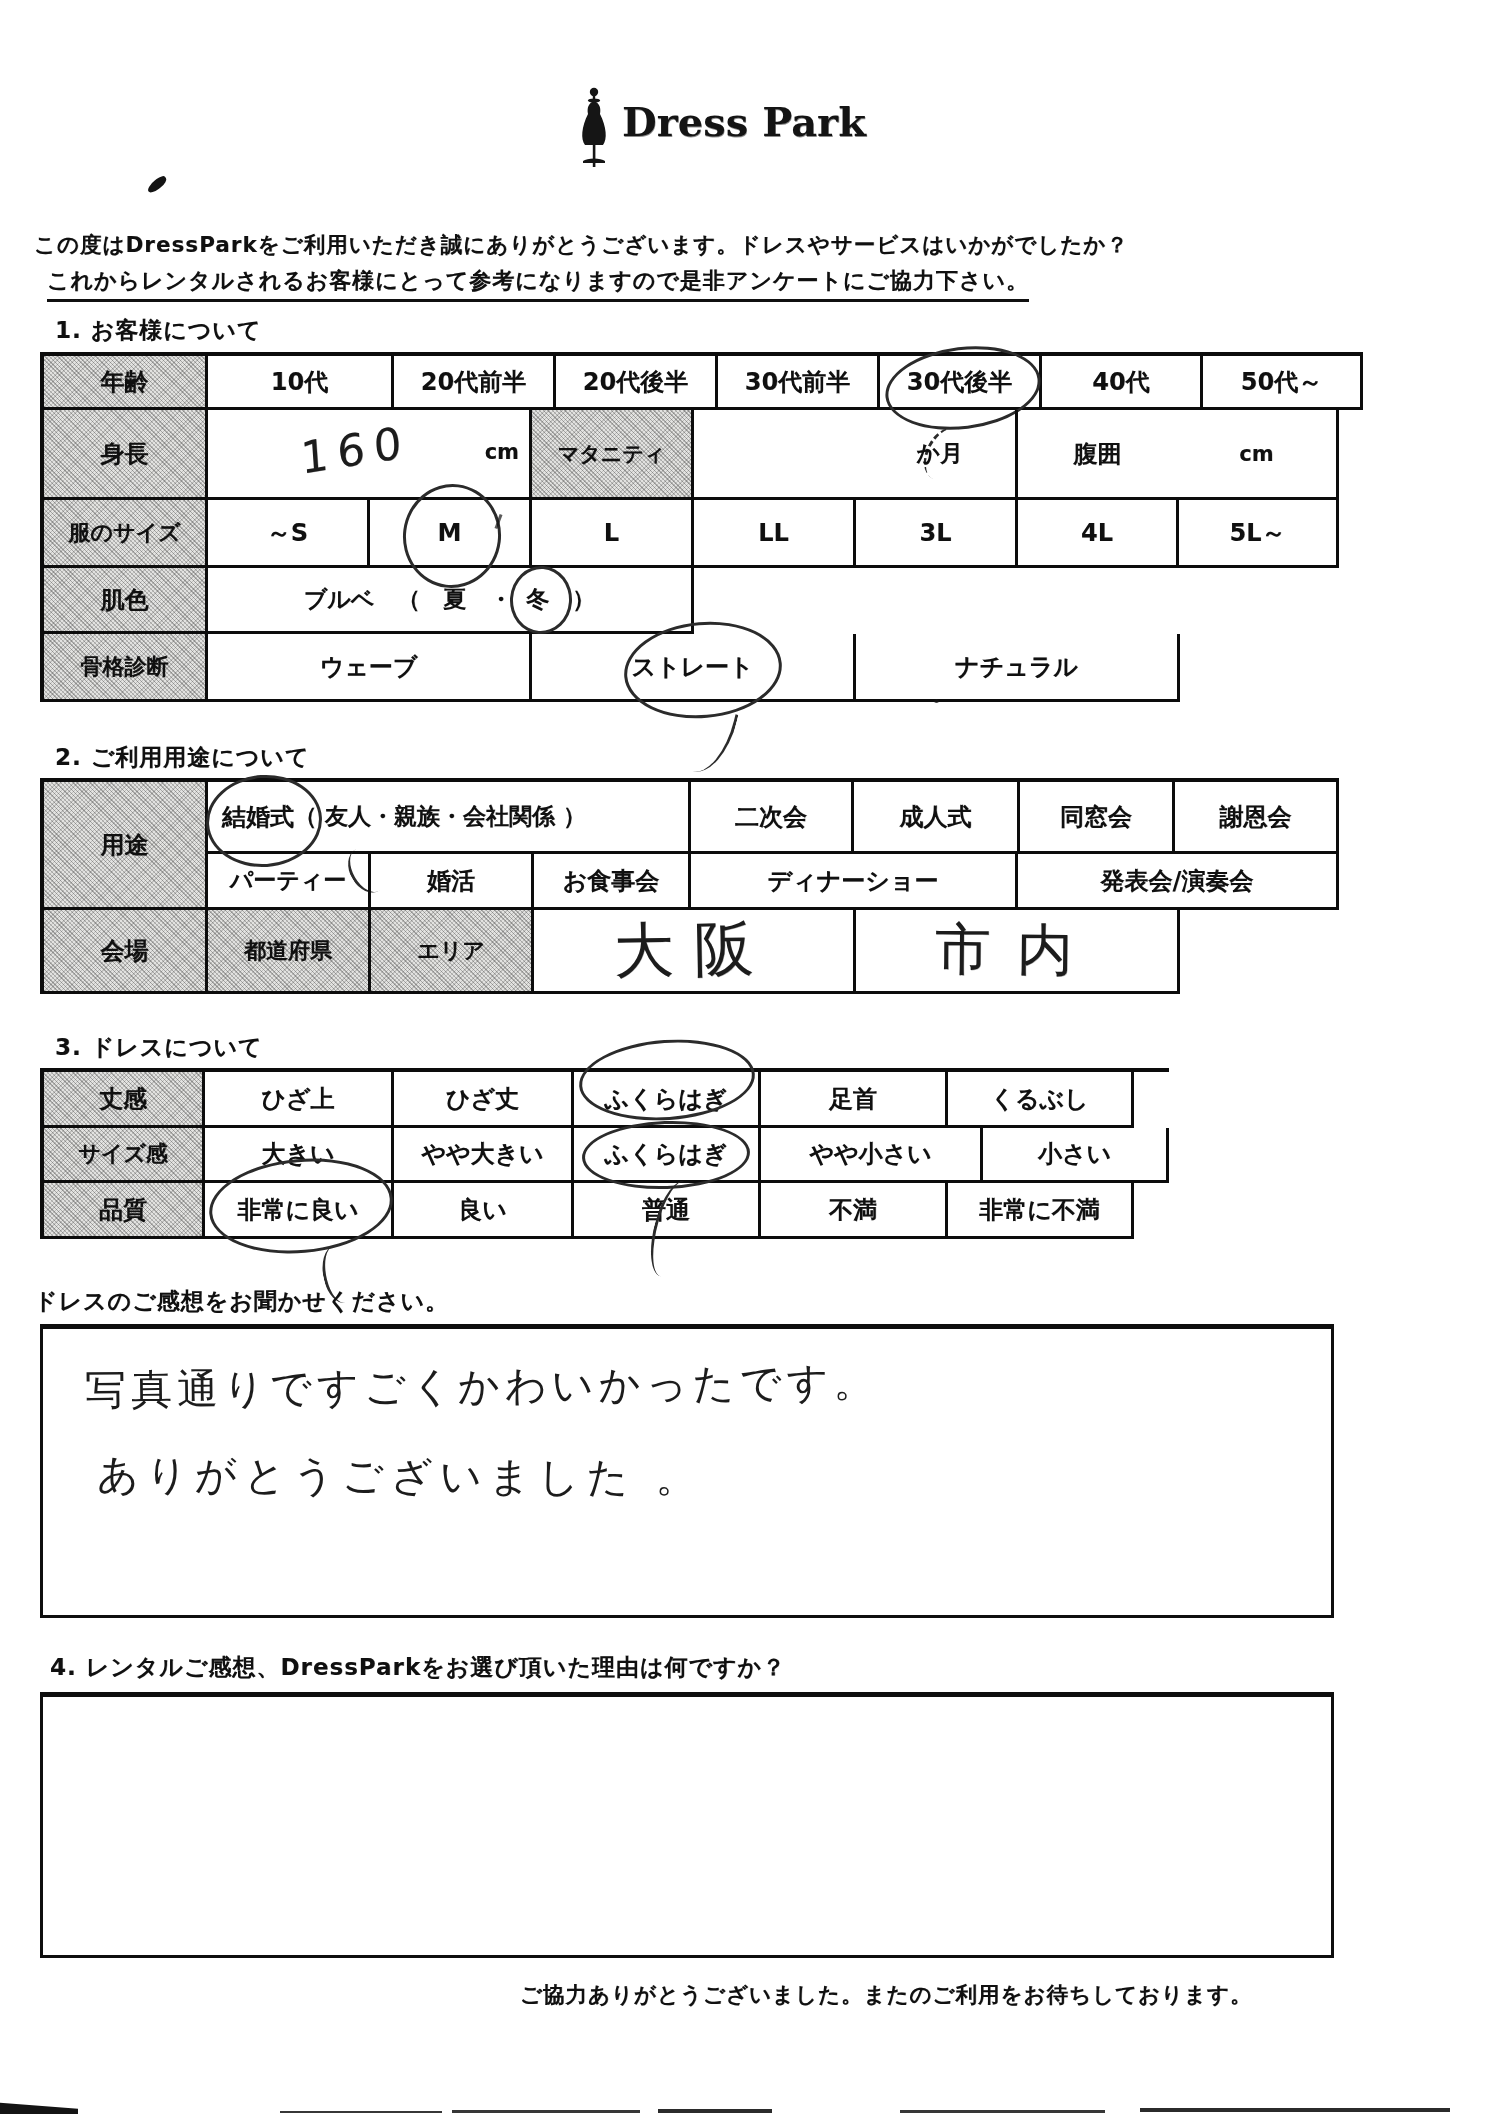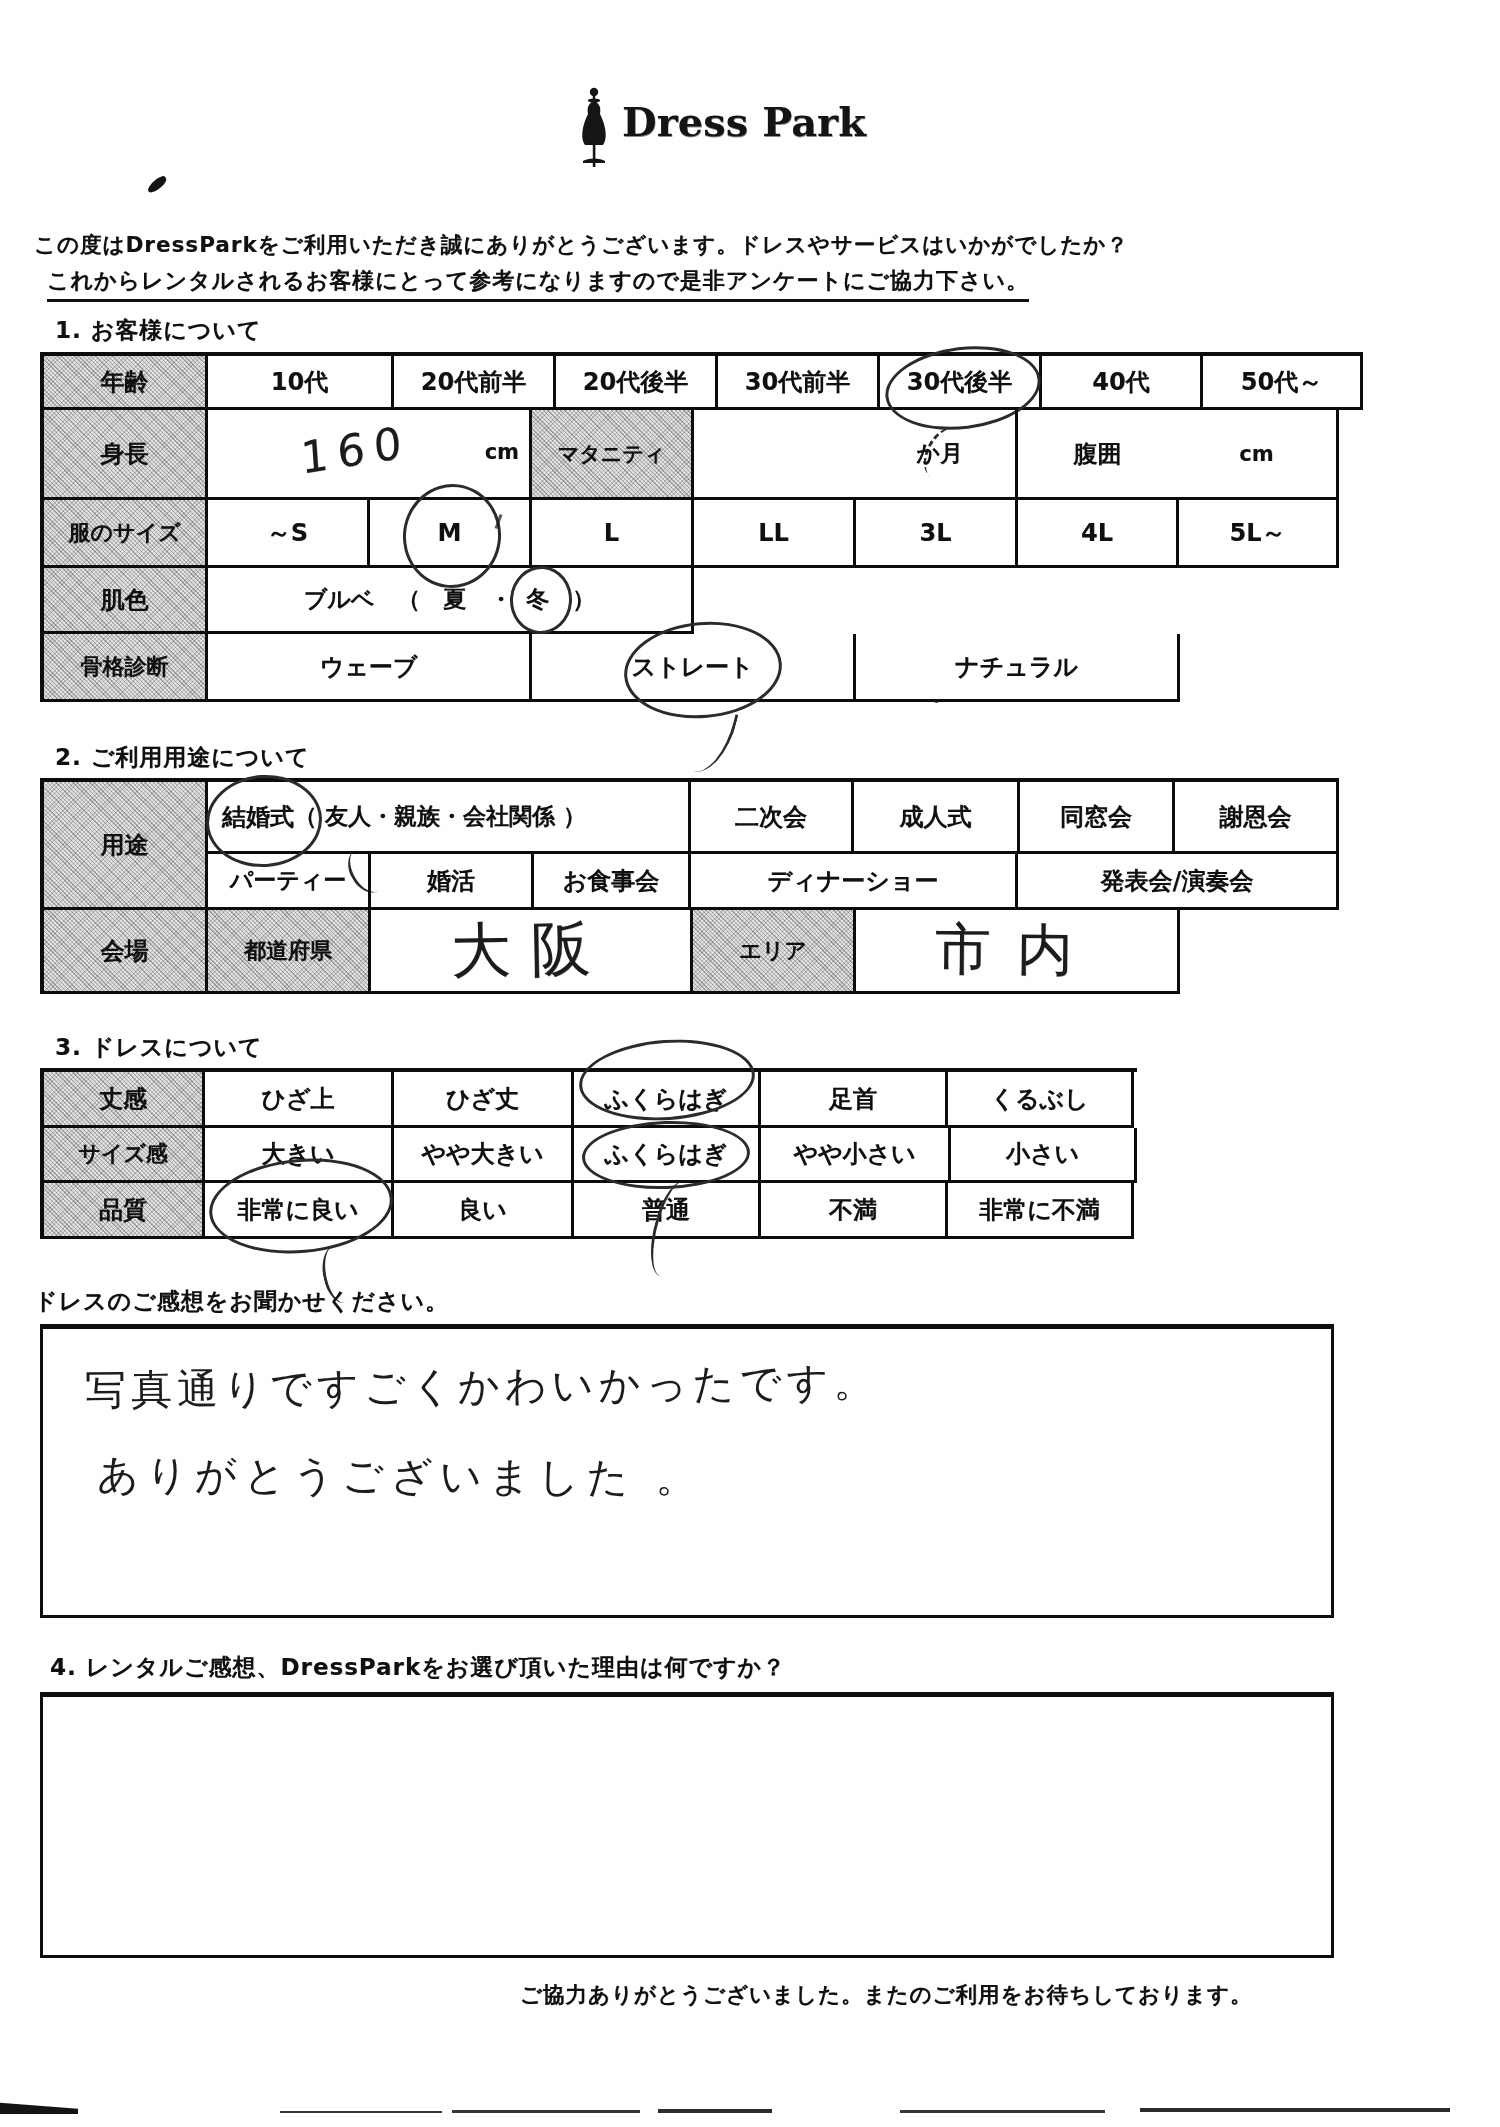--- a/index.html
+++ b/index.html
@@ -148,24 +148,24 @@
           <div class="cell" style="width:163px;height:56px;">婚活</div>
           <div class="cell" style="width:157px;height:56px;">お食事会</div>
           <div class="cell" style="width:327px;height:56px;">ディナーショー</div>
           <div class="cell" style="width:321px;height:56px;">発表会/演奏会</div>
         </div>
       </div>
     </div>
     <div class="row">
       <div class="cell hatch" style="width:164px;height:84px;">会場</div>
       <div class="cell hatch" style="width:163px;height:84px;font-size:22px;">都道府県</div>
+      <div class="cell hatch" style="width:163px;height:84px;font-size:22px;">エリア</div>
       <div class="cell" style="width:322px;height:84px;">
         <span class="hw" style="font-size:60px;letter-spacing:20px;transform:rotate(-1deg);">大阪</span>
       </div>
-      <div class="cell hatch" style="width:163px;height:84px;font-size:22px;">エリア</div>
       <div class="cell" style="width:324px;height:84px;">
         <span class="hw" style="font-size:56px;letter-spacing:26px;transform:rotate(0.5deg);">市内</span>
       </div>
     </div>
   </div>
 
   <div class="abs t title" style="left:55px;top:1032px;">3. ドレスについて</div>
 
   <div class="tbl" style="left:40px;top:1068px;">
     <div class="row">
@@ -181,21 +181,21 @@
     </div>
     <div class="row">
       <div class="cell hatch" style="width:161px;height:55px;font-size:22px;">サイズ感</div>
       <div class="cell" style="width:189px;height:55px;">大きい</div>
       <div class="cell" style="width:180px;height:55px;">やや大きい</div>
       <div class="cell" style="width:187px;height:55px;z-index:2;">
         <span>ふくらはぎ</span>
         <span class="circ" style="left:8px;top:-7px;width:162px;height:62px;transform:rotate(-2deg);"></span>
         <span class="tail" style="left:80px;top:52px;width:34px;height:98px;border-left:3px solid #2b2b2b;border-radius:50% 0 0 60%;transform:rotate(16deg);"></span>
       </div>
-      <div class="cell" style="width:190px;height:55px;">やや小さい</div>
+      <div class="cell" style="width:222px;height:55px;">やや小さい</div>
       <div class="cell" style="width:186px;height:55px;">小さい</div>
     </div>
     <div class="row">
       <div class="cell hatch" style="width:161px;height:56px;">品質</div>
       <div class="cell" style="width:189px;height:56px;">
         <span>非常に良い</span>
         <span class="circ" style="left:4px;top:-24px;width:178px;height:88px;transform:rotate(-5deg);"></span>
         <span class="tail" style="left:118px;top:62px;width:30px;height:58px;border-left:3px solid #2b2b2b;border-radius:60% 0 0 50%;transform:rotate(-14deg);"></span>
       </div>
       <div class="cell" style="width:180px;height:56px;">良い</div>

